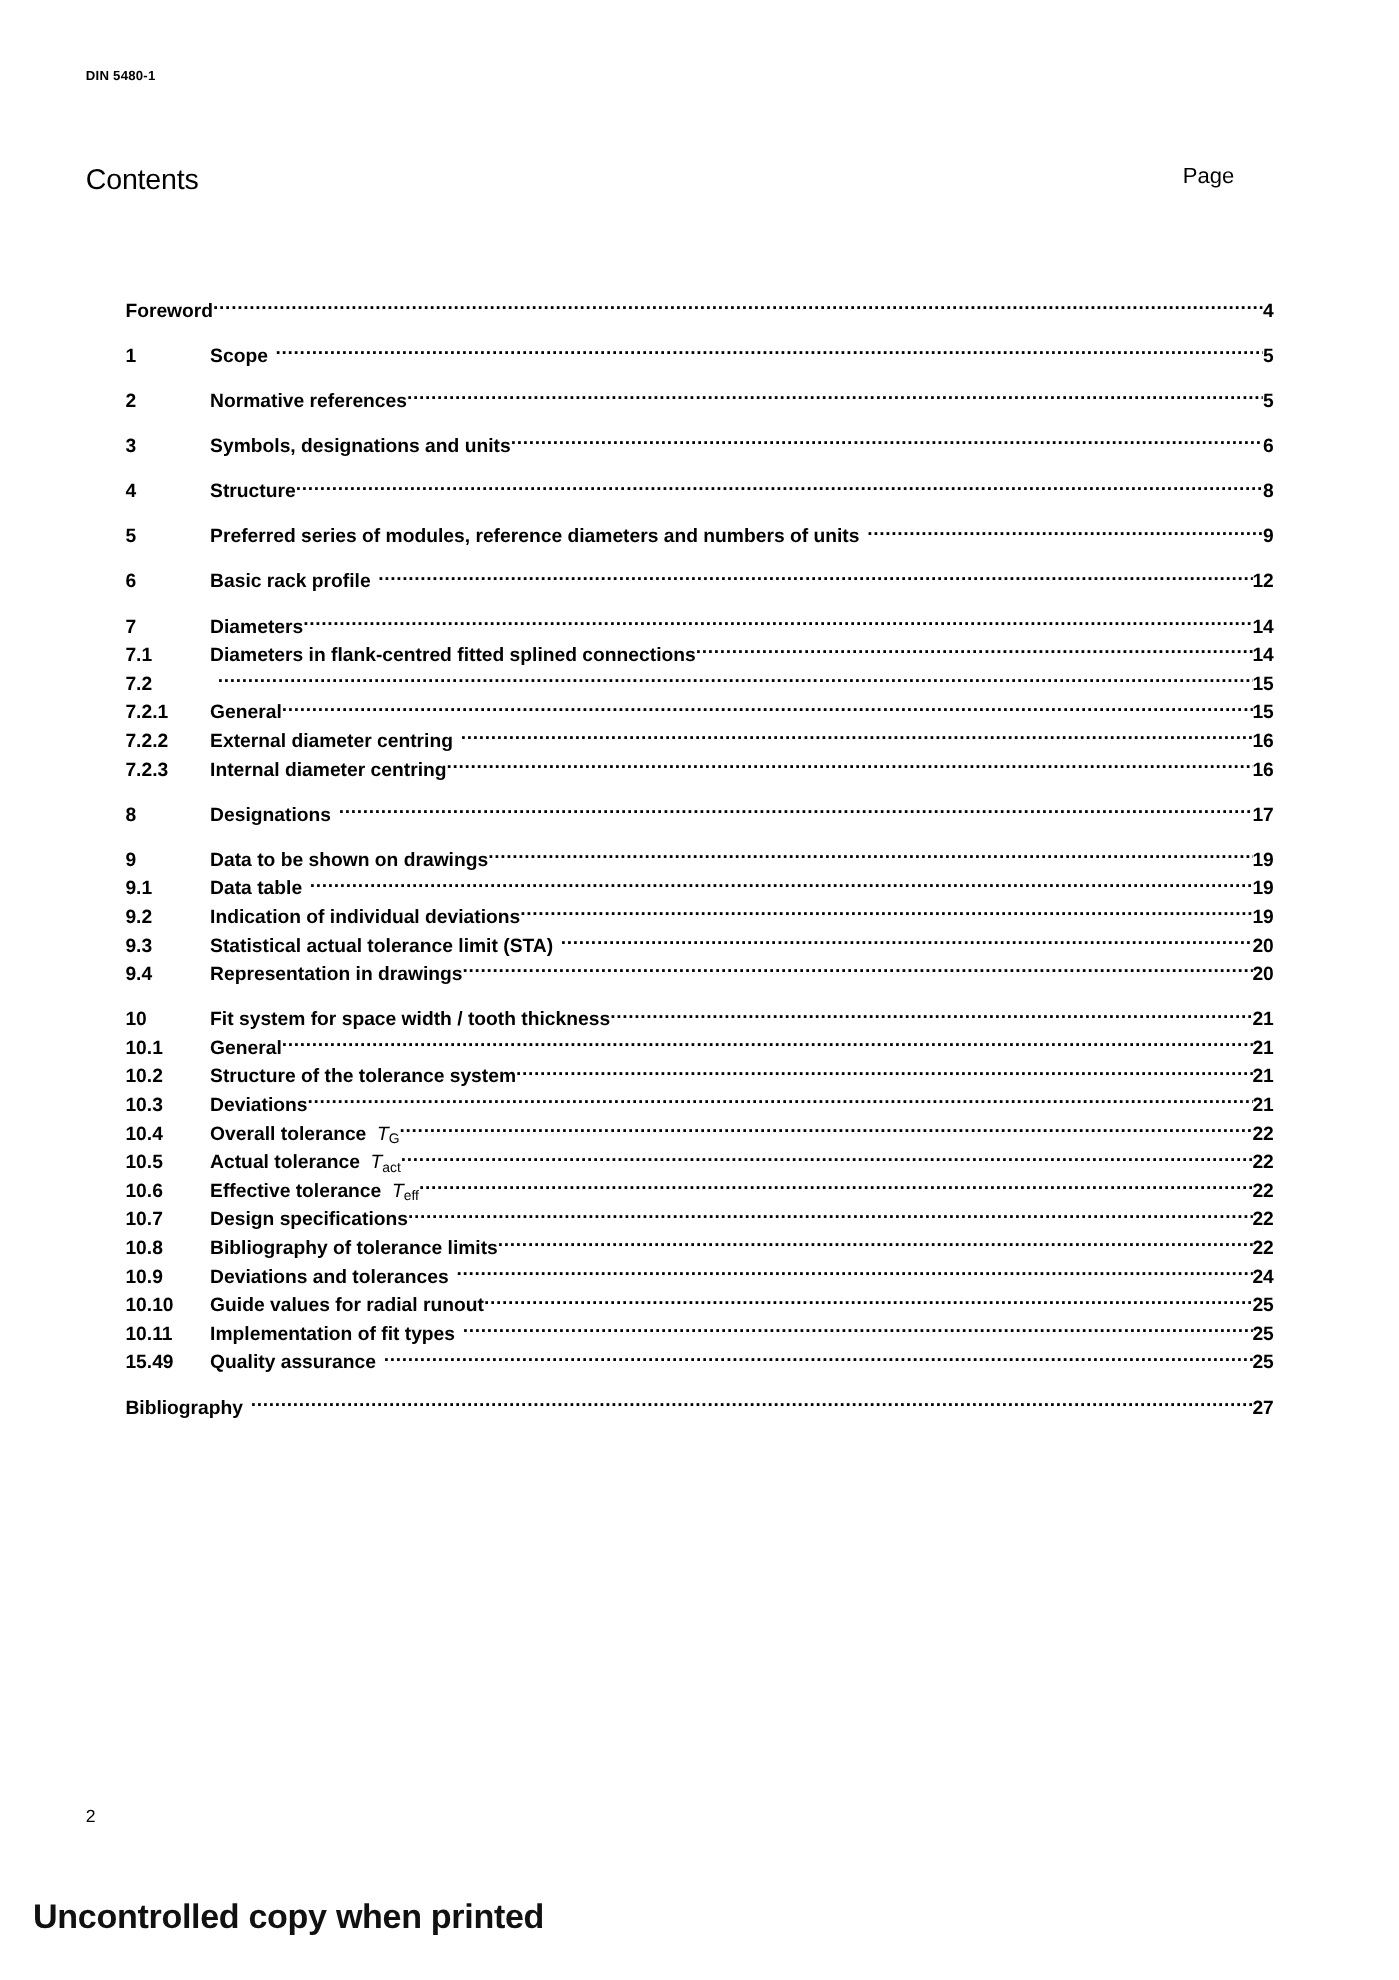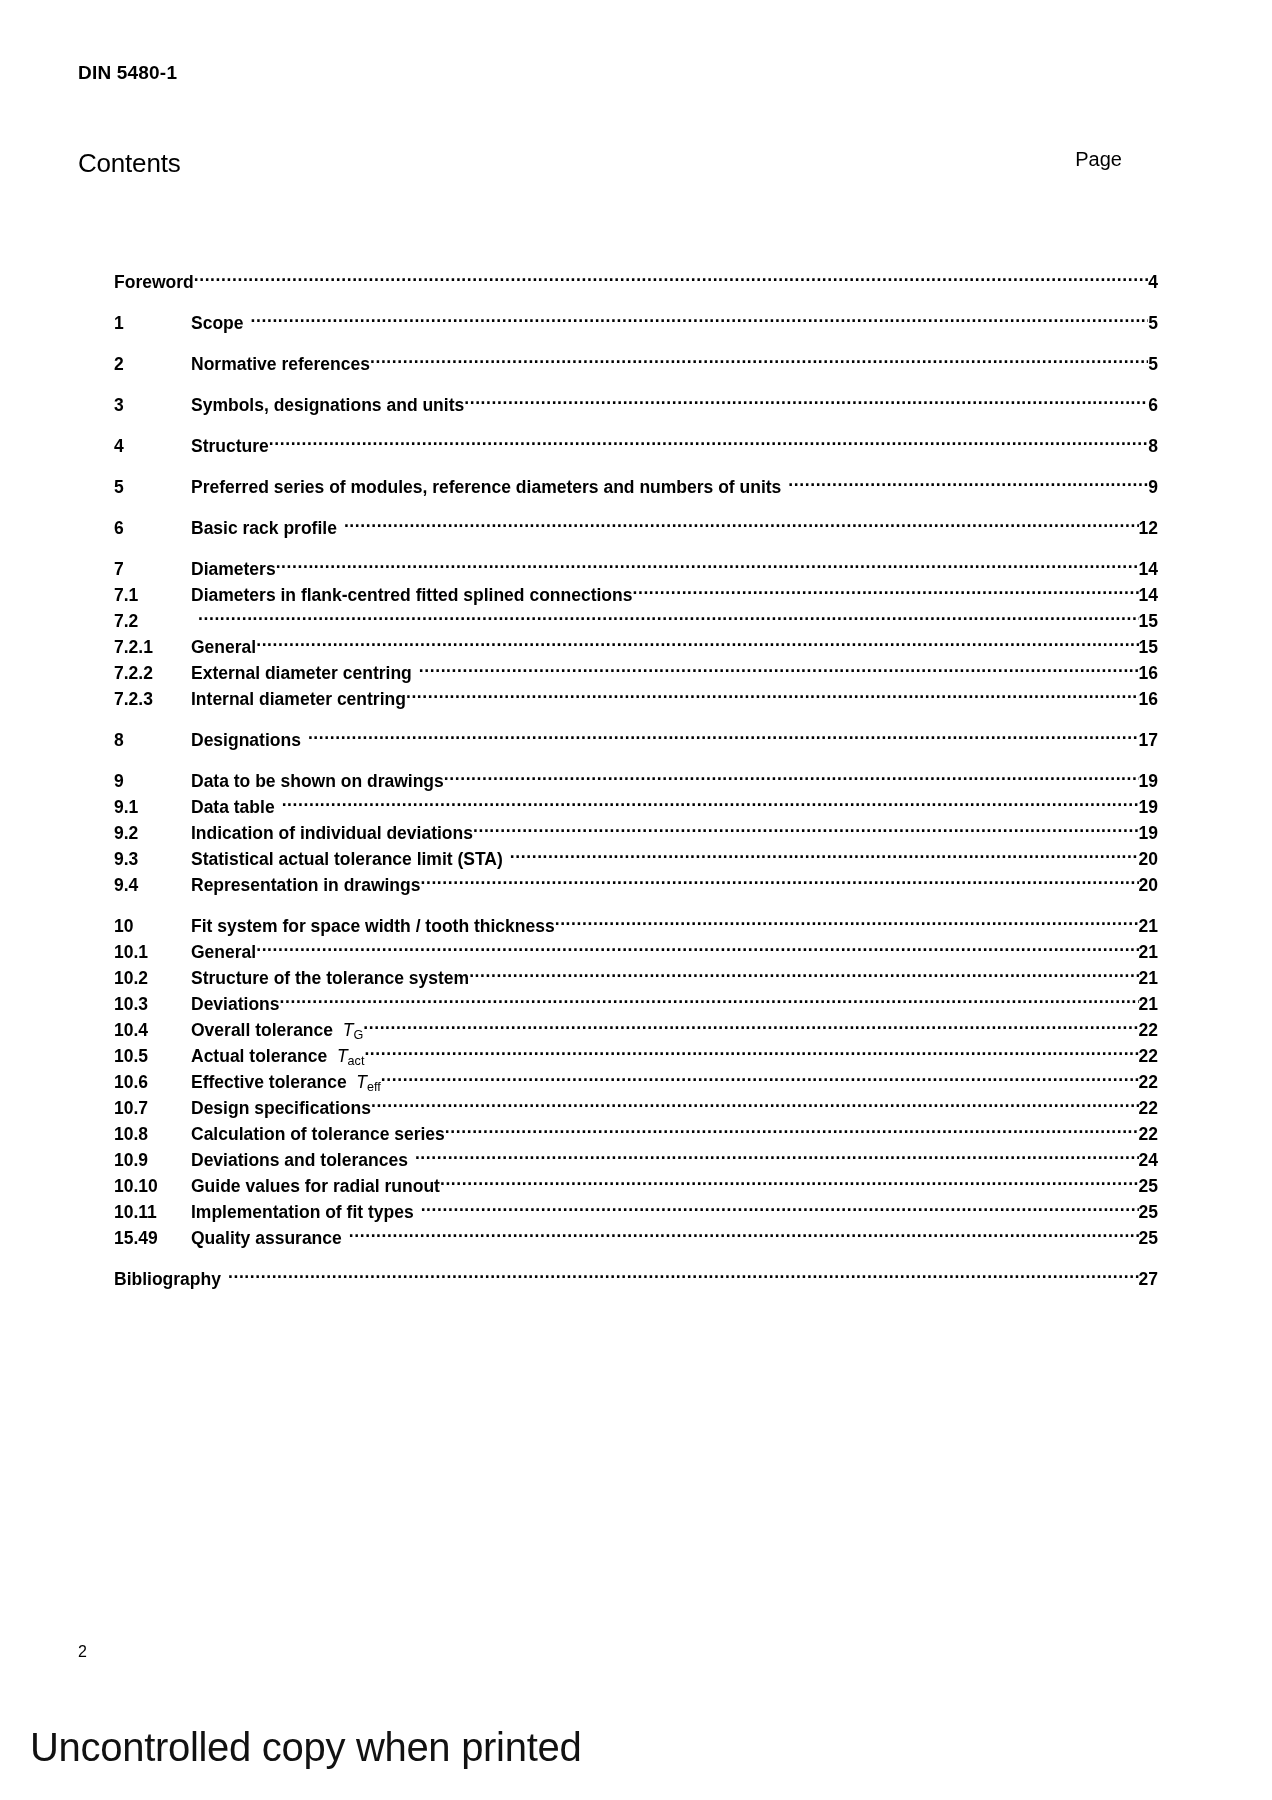--- a/index.html
+++ b/index.html
@@ -19,21 +19,21 @@
   .page {
     position: absolute;
     inset: 0;
   }
 
   
   .running-head {
     position: absolute;
     left: 78px;
     top: 62px;
-    font-size: 19px;
+    font-size: 12px;
     font-weight: bold;
     letter-spacing: 0.2px;
   }
 
   
   .contents-head {
     position: absolute;
     left: 78px;
     top: 148px;
     width: 1044px;
@@ -132,22 +132,22 @@
     position: absolute;
     left: 78px;
     top: 1643px;
     font-size: 16px;
     font-weight: normal;
   }
   .watermark {
     position: absolute;
     left: 30px;
     top: 1725px;
-    font-size: 40px;
-    font-weight: normal;
+    font-size: 31px;
+    font-weight: bold;
     letter-spacing: -0.3px;
     color: #111111;
   }
 </style>
 </head>
 <body>
 
 <div class="page">
 
   <div class="running-head">DIN 5480-1</div>
@@ -341,21 +341,21 @@
       </div>
       <div class="toc-row">
         <span class="toc-num">10.7</span>
         <span class="toc-title"><span>Design specifications</span></span>
         <span class="pre-space"></span>
         <span class="leader"></span>
         <span class="toc-page">22</span>
       </div>
       <div class="toc-row">
         <span class="toc-num">10.8</span>
-        <span class="toc-title"><span>Calculation of tolerance series</span></span>
+        <span class="toc-title"><span>Bibliography of tolerance limits</span></span>
         <span class="pre-space"></span>
         <span class="leader"></span>
         <span class="toc-page">22</span>
       </div>
       <div class="toc-row">
         <span class="toc-num">10.9</span>
         <span class="toc-title"><span>Deviations and tolerances</span></span>
         <span class="pre-space wide"></span>
         <span class="leader"></span>
         <span class="toc-page">24</span>

